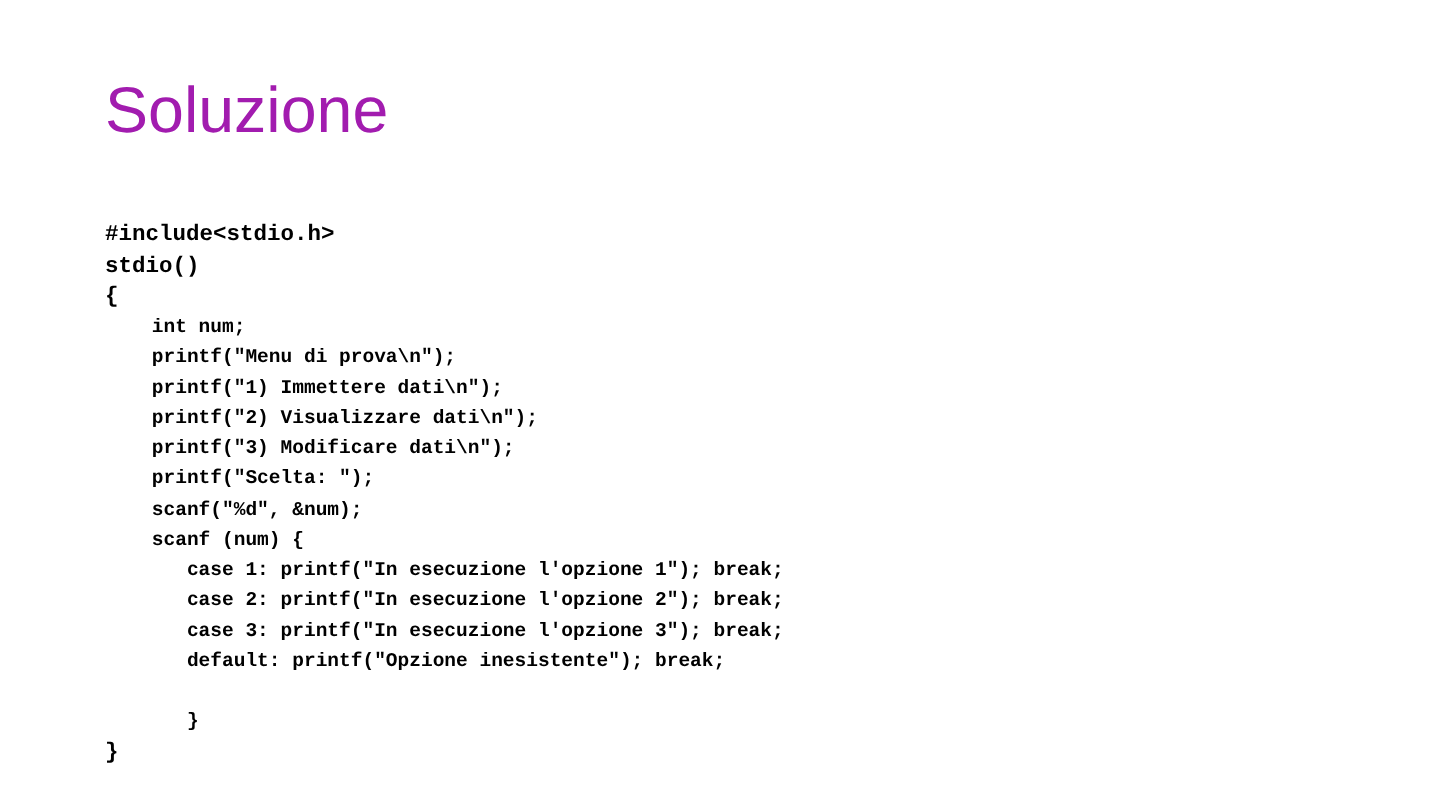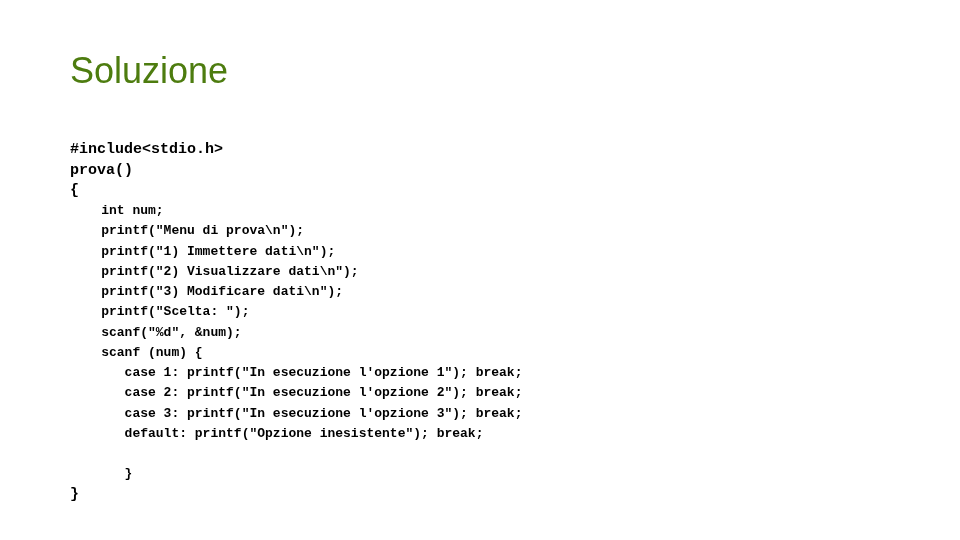--- a/index.html
+++ b/index.html
@@ -9,23 +9,23 @@
     height: 540px;
     background: #ffffff;
     font-family: "Segoe UI", "Calibri Light", Arial, sans-serif;
     color: #333;
   }
   .slide {
     box-sizing: border-box;
     padding: 50px 70px;
   }
   .title {
-    font-size: 36px;
+    font-size: 43px;
     font-weight: 300;
-    color: #4d7c0f;
+    color: #a21caf;
     margin: 0 0 28px 0;
     font-family: "Segoe UI Light", "Calibri Light", "Segoe UI", Arial, sans-serif;
   }
   .code {
     font-family: "Courier New", Courier, monospace;
     font-size: 15px;
     line-height: 1.35;
     white-space: pre;
     font-weight: bold;
     color: #000;
@@ -34,21 +34,21 @@
     font-size: 13px;
   }
 </style>
 </head>
 <body>
 
 <div class="slide">
   <h1 class="title">Soluzione</h1>
   <div class="code">
 <span>#include&lt;stdio.h&gt;</span>
-<span>prova()</span>
+<span>stdio()</span>
 <span>{</span>
 <span class="sm">    int num;</span>
 <span class="sm">    printf("Menu di prova\n");</span>
 <span class="sm">    printf("1) Immettere dati\n");</span>
 <span class="sm">    printf("2) Visualizzare dati\n");</span>
 <span class="sm">    printf("3) Modificare dati\n");</span>
 <span class="sm">    printf("Scelta: ");</span>
 <span class="sm">    scanf("%d", &amp;num);</span>
 <span class="sm">    scanf (num) {</span>
 <span class="sm">       case 1: printf("In esecuzione l'opzione 1"); break;</span>

